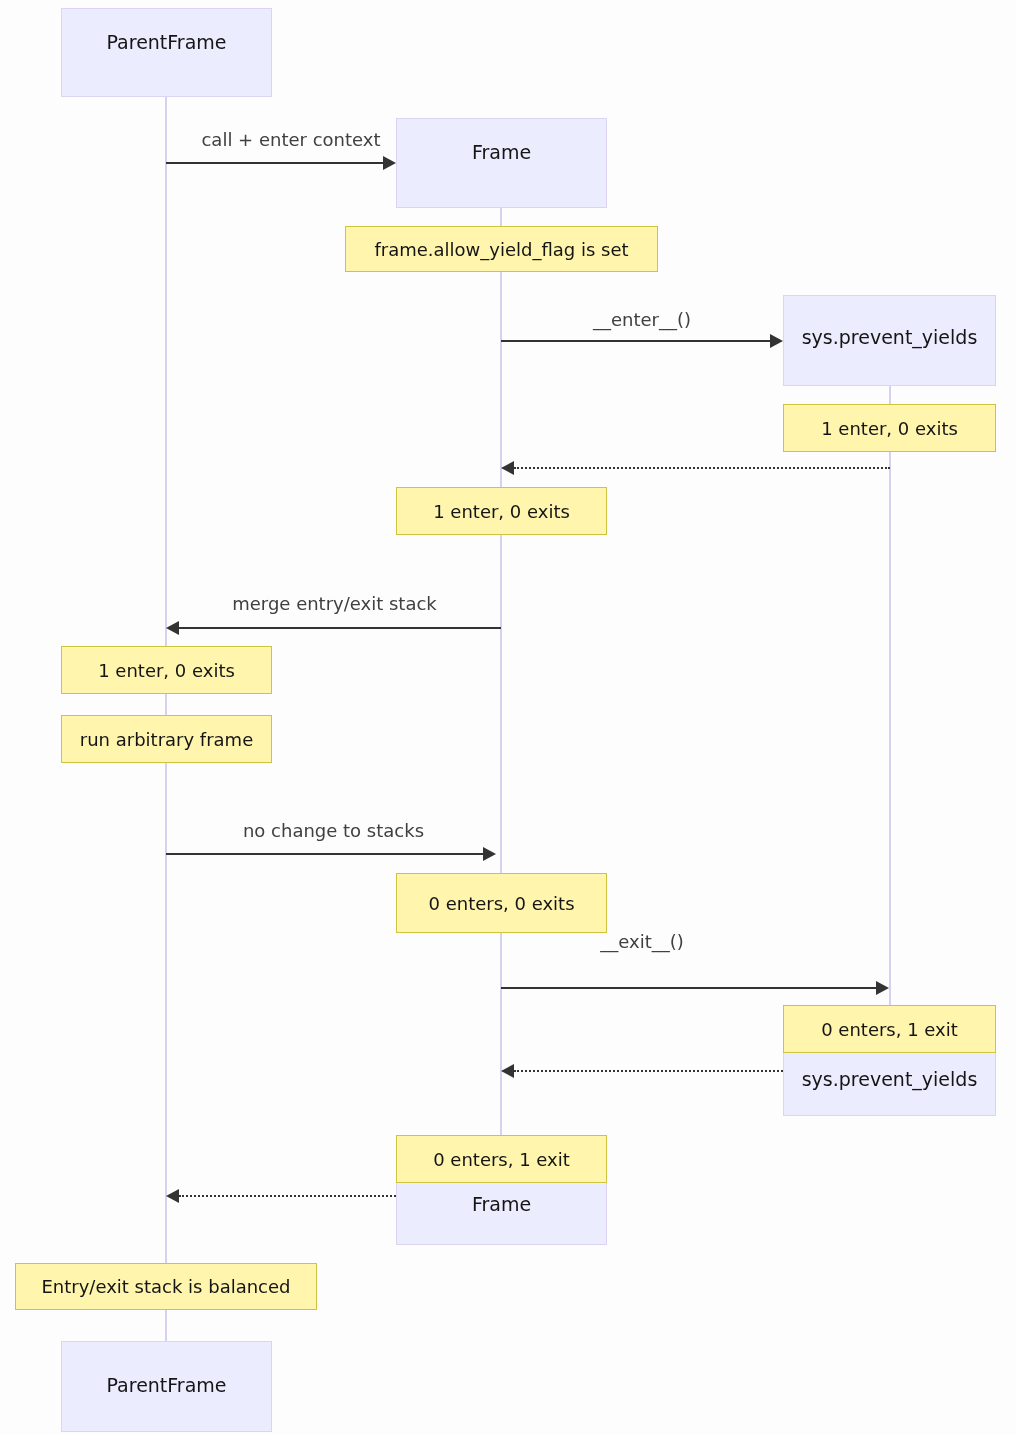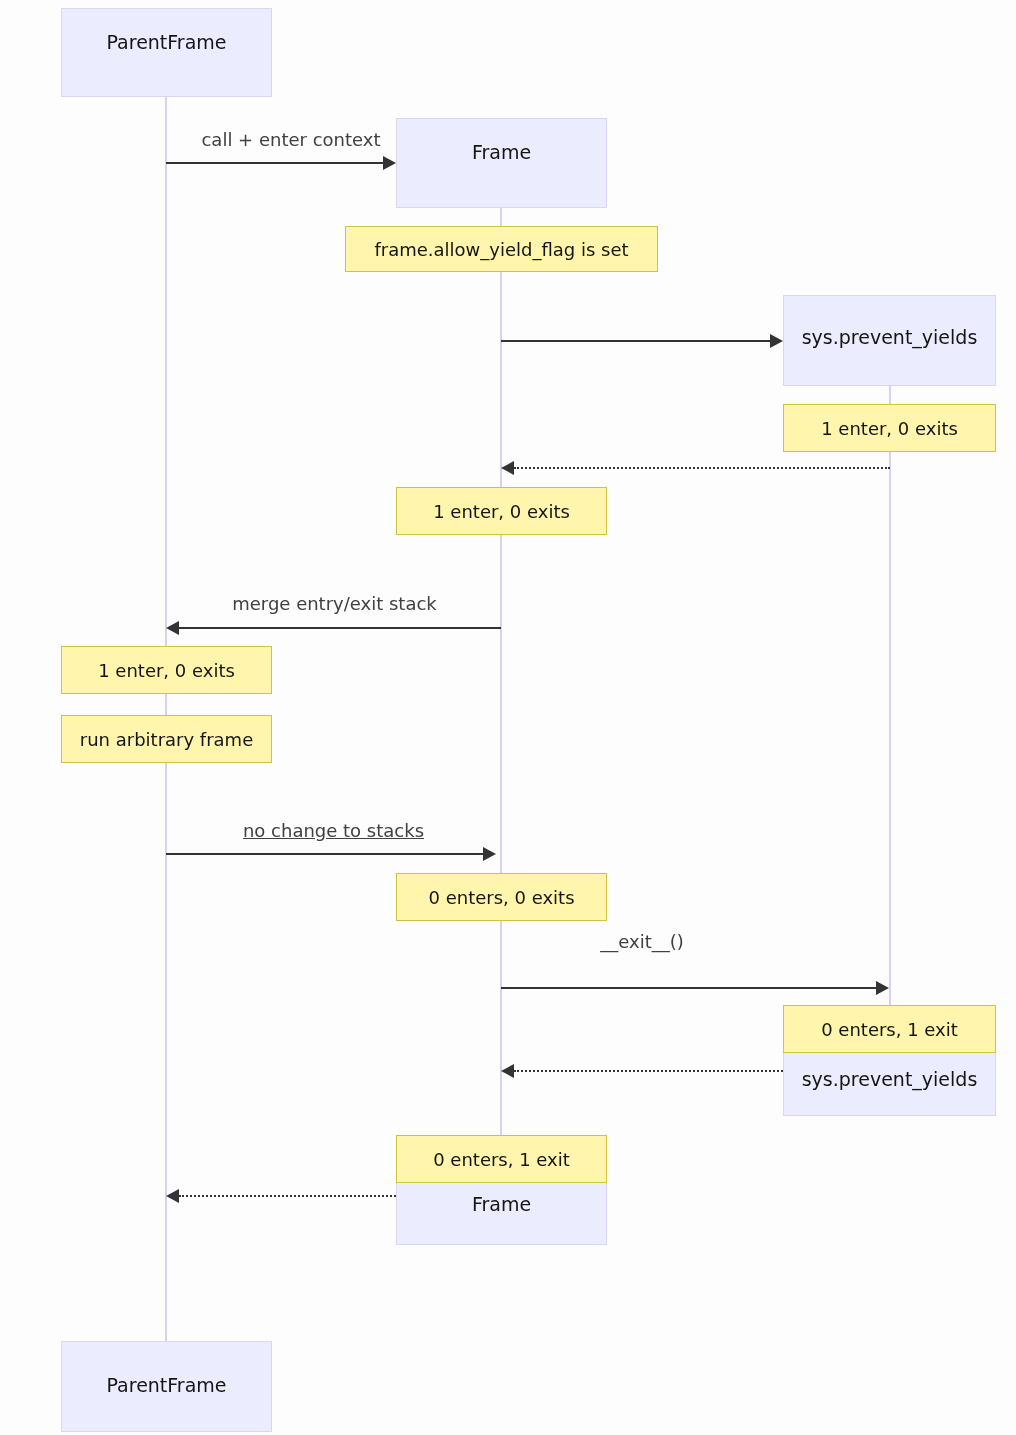--- a/index.html
+++ b/index.html
@@ -96,20 +96,21 @@
   </div>
 
   <div class="msglabel" style="left:176px;top:128px;width:230px;text-align:center;">call + enter context</div>
   <div class="msg" style="left:166px;top:162px;width:222px;"></div>
   <div class="arrowhead right" style="left:383px;top:156px;"></div>
 
   <div class="note" style="left:345px;top:226px;width:313px;height:46px;">
     <span>frame.allow_yield_flag is set</span>
   </div>
 
+  <div class="msglabel" style="left:511px;top:308px;width:262px;text-align:center;">__enter__()</div>
   <div class="msg" style="left:501px;top:340px;width:271px;"></div>
   <div class="arrowhead right" style="left:770px;top:334px;"></div>
 
   <div class="note" style="left:783px;top:404px;width:213px;height:48px;">
     <span>1 enter, 0 exits</span>
   </div>
 
   <div class="msg dotted" style="left:514px;top:467px;width:376px;"></div>
   <div class="arrowhead left" style="left:501px;top:461px;"></div>
 
@@ -122,25 +123,25 @@
   <div class="arrowhead left" style="left:166px;top:621px;"></div>
 
   <div class="note" style="left:61px;top:646px;width:211px;height:48px;">
     <span>1 enter, 0 exits</span>
   </div>
 
   <div class="note" style="left:61px;top:715px;width:211px;height:48px;">
     <span>run arbitrary frame</span>
   </div>
 
-  <div class="msglabel" style="left:166px;top:819px;width:335px;text-align:center;text-decoration:underline;">no change to stacks</div>
+  <div class="msglabel" style="left:166px;top:819px;width:335px;text-align:center;">no change to stacks</div>
   <div class="msg" style="left:166px;top:853px;width:322px;"></div>
   <div class="arrowhead right" style="left:483px;top:847px;"></div>
 
-  <div class="note" style="left:396px;top:873px;width:211px;height:48px;">
+  <div class="note" style="left:396px;top:873px;width:211px;height:60px;">
     <span>0 enters, 0 exits</span>
   </div>
 
   <div class="msglabel" style="left:511px;top:930px;width:262px;text-align:center;">__exit__()</div>
   <div class="msg" style="left:501px;top:987px;width:376px;"></div>
   <div class="arrowhead right" style="left:876px;top:981px;"></div>
 
   <div class="actor bottomlabel" style="left:783px;top:1020px;width:213px;height:96px;padding-top:47px;">
     <span>sys.prevent_yields</span>
   </div>
@@ -156,18 +157,21 @@
     <span>Frame</span>
   </div>
 
   <div class="note" style="left:396px;top:1135px;width:211px;height:48px;">
     <span>0 enters, 1 exit</span>
   </div>
 
   <div class="msg dotted" style="left:179px;top:1195px;width:217px;"></div>
   <div class="arrowhead left" style="left:166px;top:1189px;"></div>
 
+  <div class="note" style="left:15px;top:1263px;width:302px;height:47px;">
+    <span>Entry/exit stack is balanced</span>
+  </div>
 
   <div class="actor" style="left:61px;top:1341px;width:211px;height:91px;padding-top:32px;">
     <span>ParentFrame</span>
   </div>
 
 </div>
 
 </body></html>

